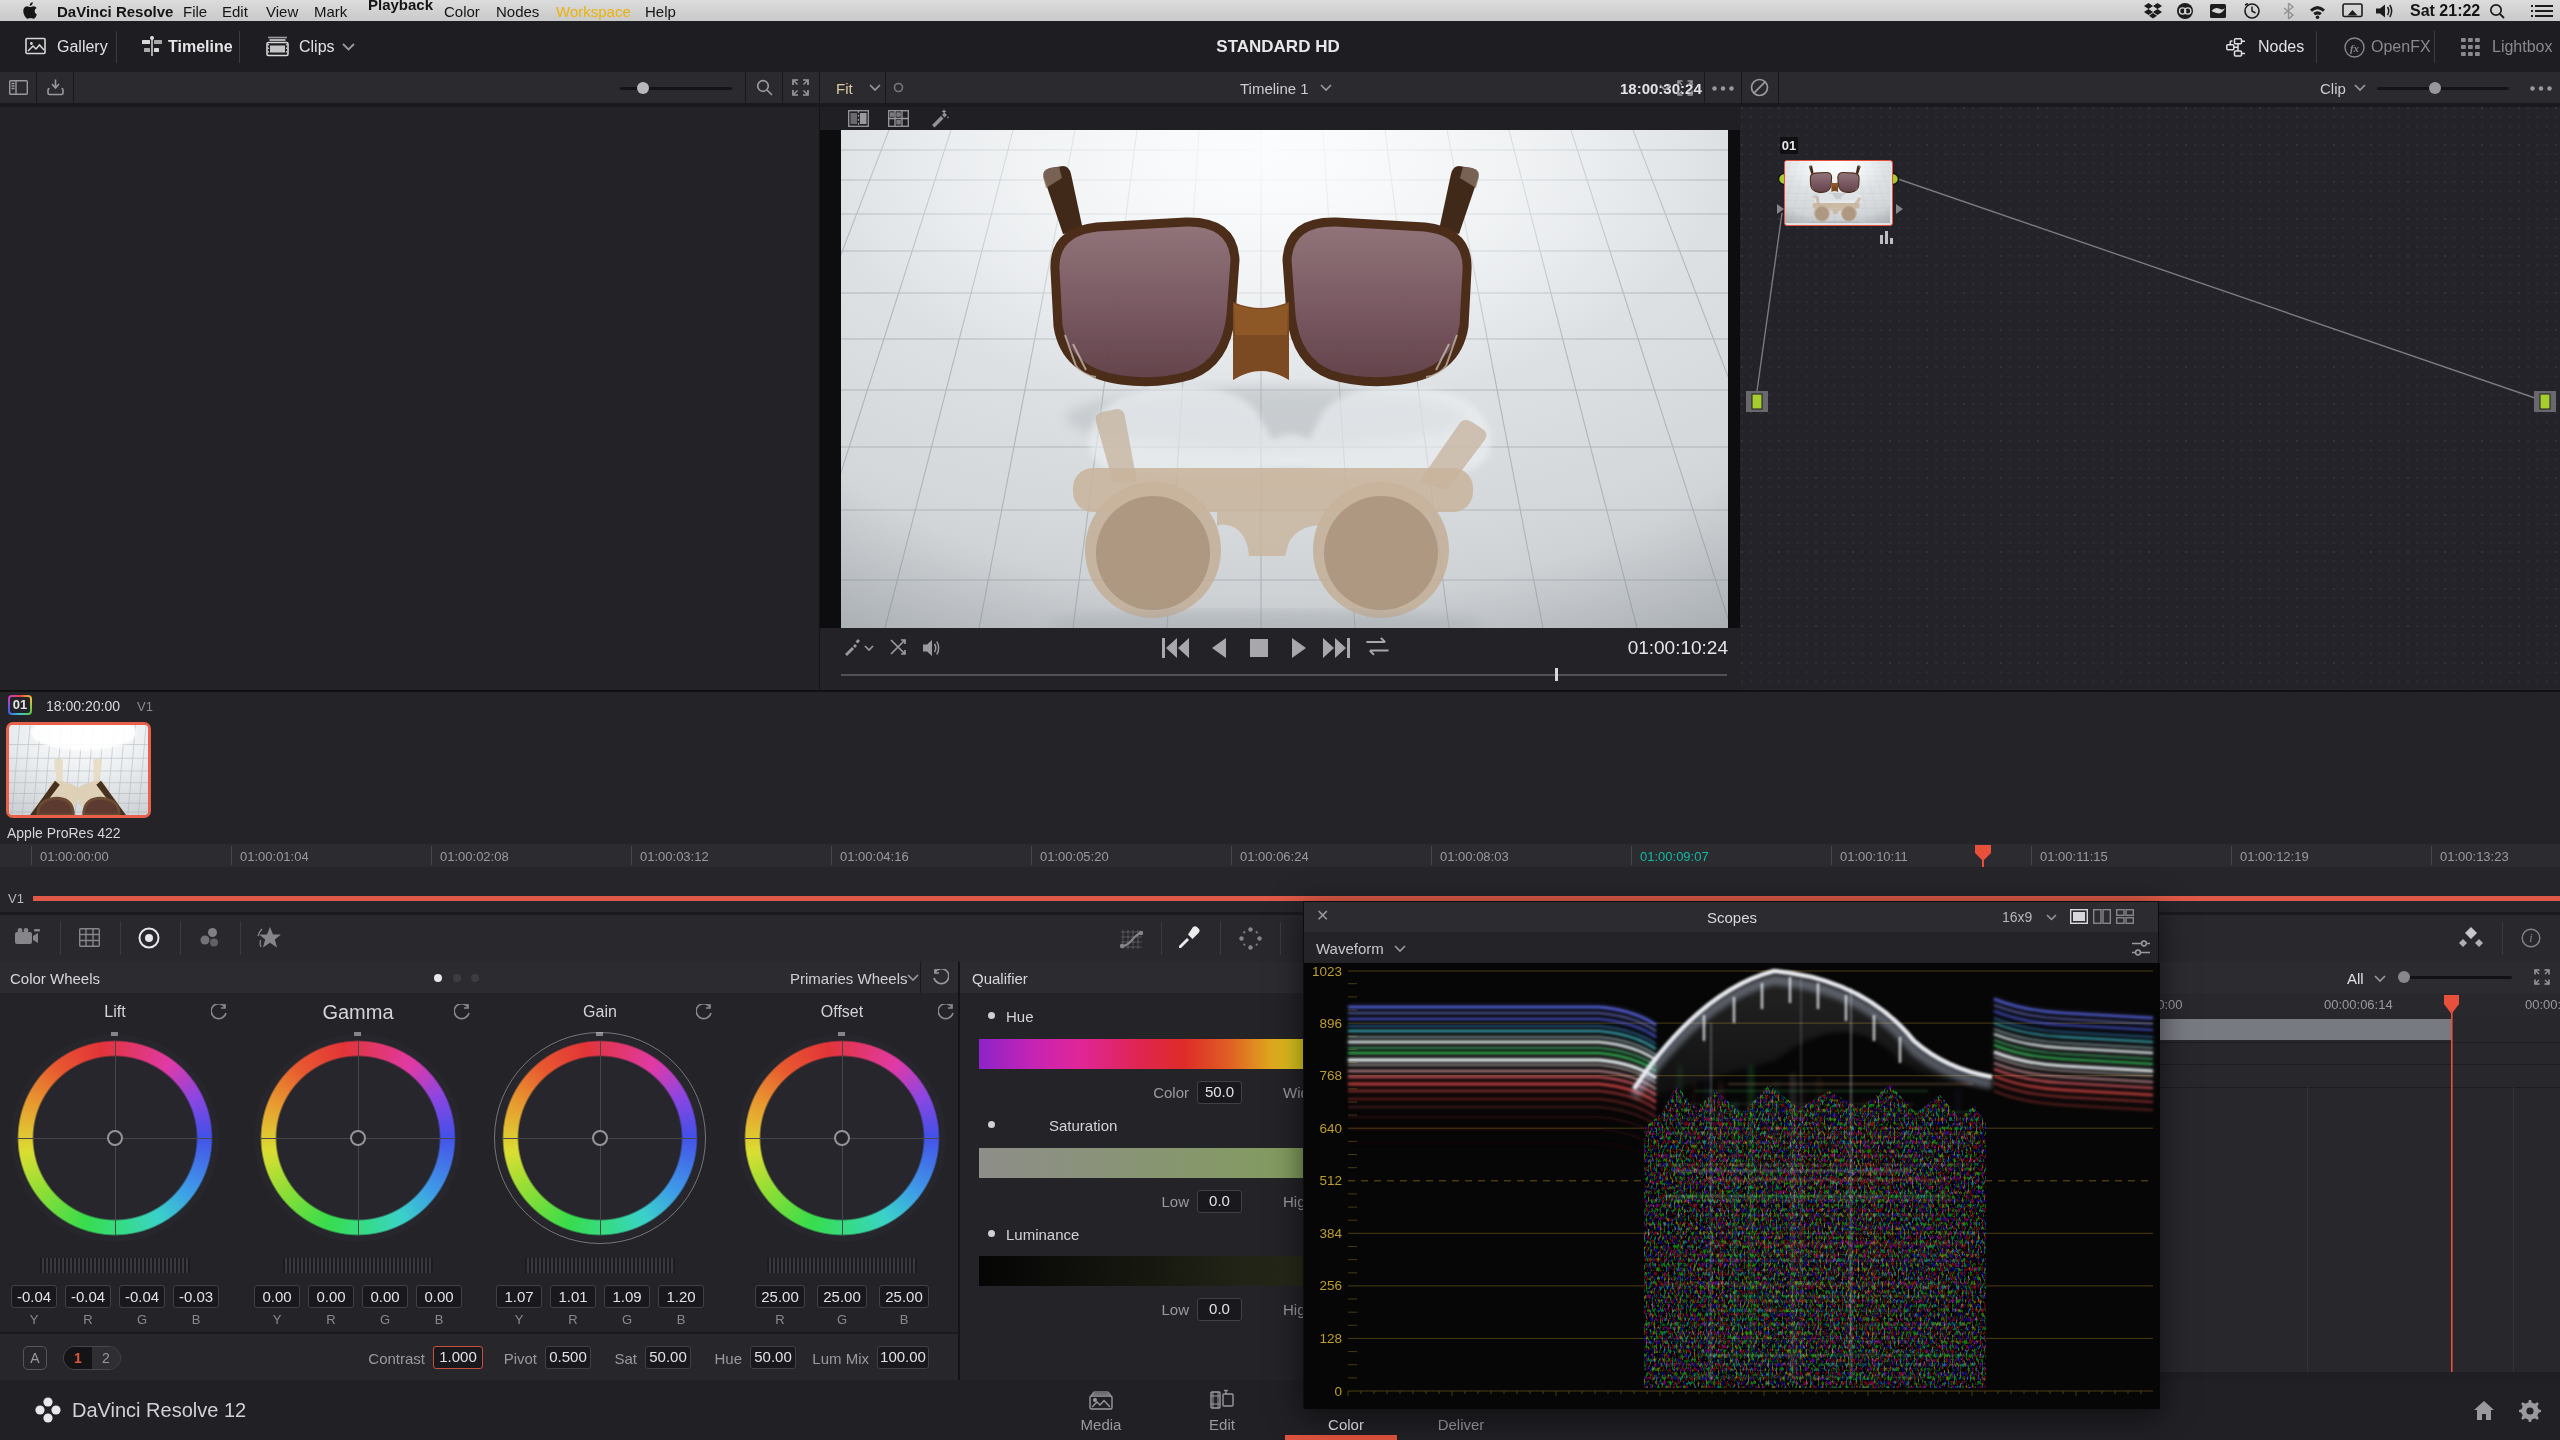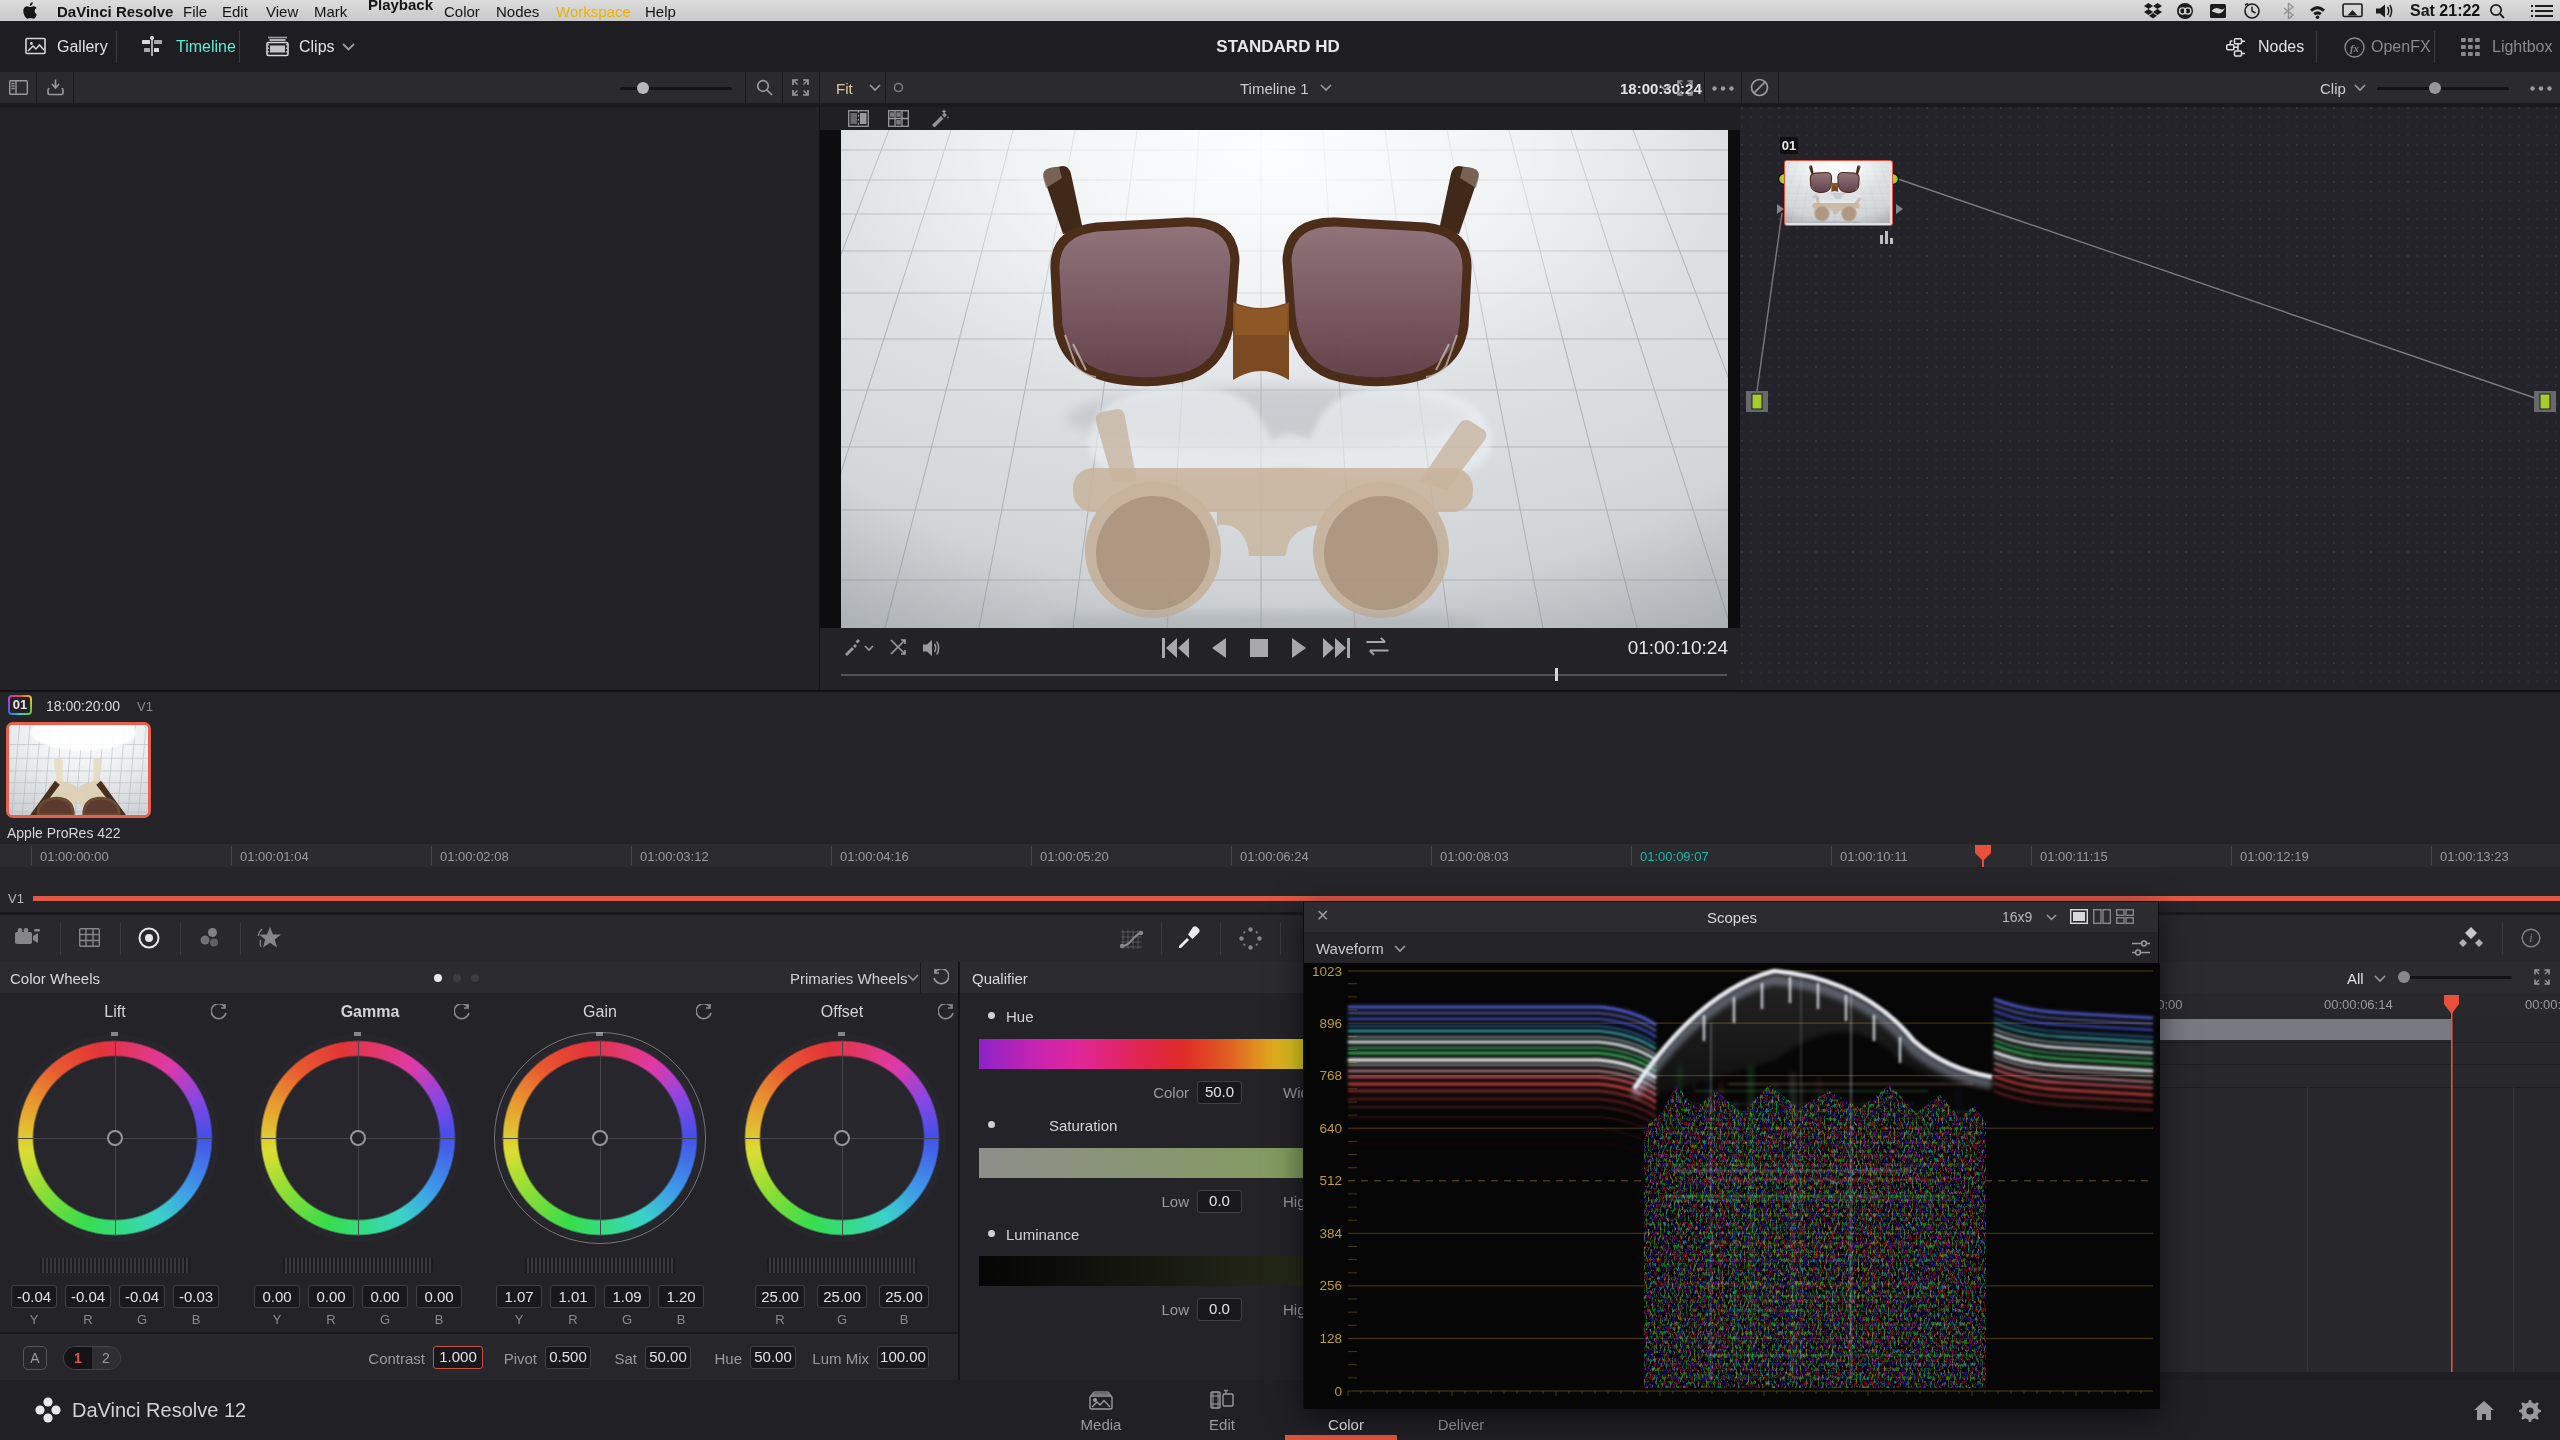--- a/index.html
+++ b/index.html
@@ -76,21 +76,21 @@
     <div style="position:absolute;left:57px;top:47px;transform:translateY(-50%);font-size:16px;color:#e2e2e4;font-weight:400;white-space:nowrap;">Gallery</div>
     <div style="position:absolute;left:116px;top:31px;width:1px;height:32px;background:#3a3a3f"></div>
     <svg class="icon" style="left:141px;top:36px" width="22" height="20" viewBox="0 0 22 20" fill="#d8d8d8">
 <rect x="10" y="0" width="2" height="20" fill="#aaa"></rect>
       <circle cx="11" cy="2" r="2"></circle>
 <rect x="1" y="4" width="8" height="4" rx="0.5"></rect>
       <rect x="13" y="4" width="8" height="4" rx="0.5" opacity="0.75"></rect>
 <rect x="3" y="12" width="6" height="4" rx="0.5" opacity="0.75"></rect>
       <rect x="13" y="12" width="5" height="4" rx="0.5"></rect>
     </svg>
-    <div style="position:absolute;left:176px;top:47px;transform:translateY(-50%);font-size:16px;color:#5eead4;font-weight:400;white-space:nowrap;">Timeline</div>
+    <div style="position:absolute;left:168px;top:47px;transform:translateY(-50%);font-size:16px;color:#e5e5e5;font-weight:700;white-space:nowrap;">Timeline</div>
     <div style="position:absolute;left:239px;top:31px;width:1px;height:32px;background:#3a3a3f"></div>
     <svg class="icon" style="left:266px;top:35px" width="23" height="22" viewBox="0 0 23 22" fill="none" stroke="#d8d8d8">
 <path d="M3.5 5 L19.5 5" stroke-width="1.6"></path>
       <path d="M2 2.5 L21 2.5" stroke-width="1.6" opacity="0.7"></path>
 <rect x="1" y="7.5" width="21" height="13" rx="1.5" stroke-width="1.6"></rect>
 <rect x="4" y="10.5" width="15" height="7" fill="#d8d8d8" stroke="none" opacity="0.9"></rect>
 <g stroke-width="1.2" opacity="0.9">
         <path d="M2.5 9 L2.5 19 M20.5 9 L20.5 19" stroke-dasharray="1.5 2"></path>
       </g>
     </svg>
@@ -619,21 +619,21 @@
       <path d="M14 0 L14 4 L10 4"></path>
     </svg>
     <div class="abs" style="left:11px;top:1034px;width:208px;height:208px;border-radius:50%;background:#26262c"></div>
     <div class="abs" style="left:17px;top:1040px;width:196px;height:196px;border-radius:50%;background:conic-gradient(from -9deg,#e23438,#e03aa6 12.5%,#8c46e2 20%,#4550e8 27%,#3e9ce8 37.5%,#3ad2c8 44.5%,#36dc84 51.5%,#38dc4c 58%,#8ade36 67%,#dade32 75%,#e89c30 83.5%,#e85830 91.5%,#e23438);-webkit-mask:radial-gradient(circle,transparent 81px,#000 83px 96px,transparent 98px);mask:radial-gradient(circle,transparent 81px,#000 83px 96px,transparent 98px)"></div>
     <div class="abs" style="left:18px;top:1138px;width:194px;height:1px;background:#46464c"></div>
     <div class="abs" style="left:115px;top:1041px;width:1px;height:194px;background:#46464c"></div>
     <div class="abs" style="left:111px;top:1032px;width:7px;height:4px;background:#84848a"></div>
     <div class="abs" style="left:107px;top:1130px;width:16px;height:16px;border-radius:50%;border:2.5px solid #94949a;background:#232328"></div>
     <div class="abs" style="left:40px;top:1258px;width:150px;height:15px;background:#1c1c20;
 background-image:repeating-linear-gradient(90deg,transparent 0 2.5px,#38383e 2.5px 4px)"></div>
-    <div style="position:absolute;left:358px;transform:translateX(-50%);top:1012px;transform:translateY(-50%);transform:translate(-50%,-50%);font-size:16px;color:#d4d4d7;font-weight:700;white-space:nowrap;margin-left:12px;">Gamma</div>
+    <div style="position:absolute;left:358px;transform:translateX(-50%);top:1012px;transform:translateY(-50%);transform:translate(-50%,-50%);font-size:20px;color:#d4d4d7;font-weight:400;white-space:nowrap;">Gamma</div>
     <svg class="icon" style="left:454px;top:1004px" width="17" height="17" viewBox="0 0 17 17" fill="none" stroke="#8a8a8e" stroke-width="1.6">
       <path d="M14 3 A7.5 7.5 0 1 0 15 9"></path>
       <path d="M14 0 L14 4 L10 4"></path>
     </svg>
     <div class="abs" style="left:254px;top:1034px;width:208px;height:208px;border-radius:50%;background:#26262c"></div>
     <div class="abs" style="left:260px;top:1040px;width:196px;height:196px;border-radius:50%;background:conic-gradient(from -9deg,#e23438,#e03aa6 12.5%,#8c46e2 20%,#4550e8 27%,#3e9ce8 37.5%,#3ad2c8 44.5%,#36dc84 51.5%,#38dc4c 58%,#8ade36 67%,#dade32 75%,#e89c30 83.5%,#e85830 91.5%,#e23438);-webkit-mask:radial-gradient(circle,transparent 81px,#000 83px 96px,transparent 98px);mask:radial-gradient(circle,transparent 81px,#000 83px 96px,transparent 98px)"></div>
     <div class="abs" style="left:261px;top:1138px;width:194px;height:1px;background:#46464c"></div>
     <div class="abs" style="left:358px;top:1041px;width:1px;height:194px;background:#46464c"></div>
     <div class="abs" style="left:354px;top:1032px;width:7px;height:4px;background:#84848a"></div>
     <div class="abs" style="left:350px;top:1130px;width:16px;height:16px;border-radius:50%;border:2.5px solid #94949a;background:#232328"></div>

